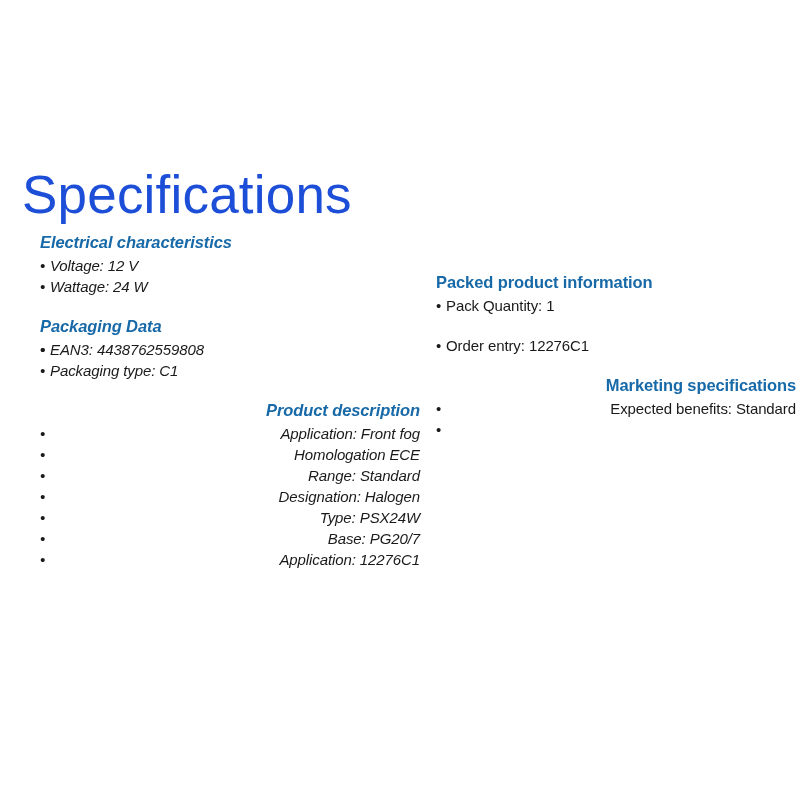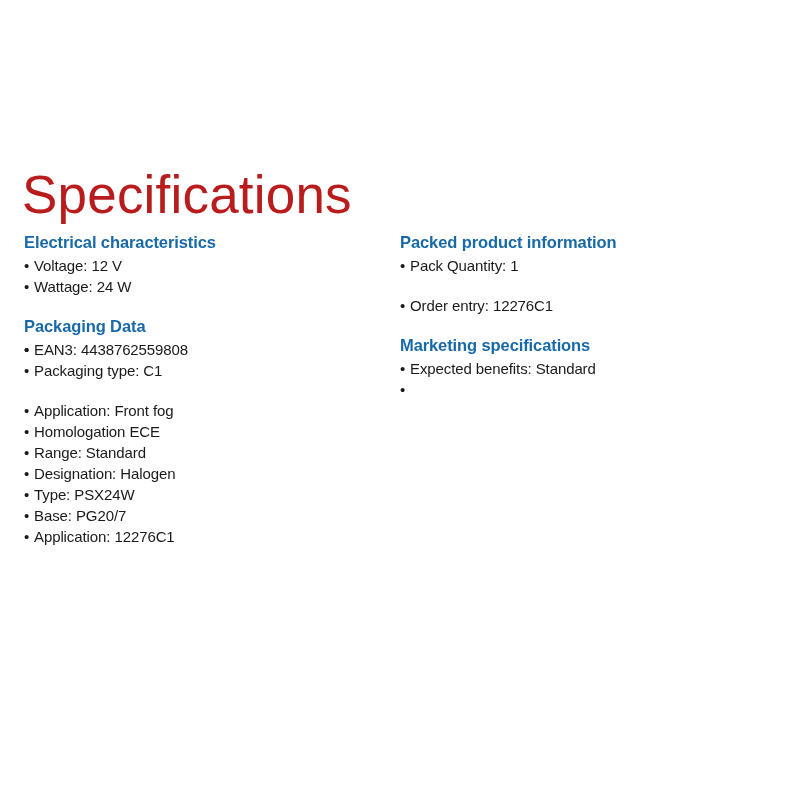--- a/index.html
+++ b/index.html
@@ -21,46 +21,49 @@
     box-sizing: border-box;
   }
   .page-title {
     position: absolute;
     left: 22px;
     top: 128px;
     font-size: 53px;
     line-height: 62px;
     font-weight: 300;
     letter-spacing: 0.2px;
-    color: #b91c1c;
+    color: #1d4ed8;
     white-space: nowrap;
   }
   .columns {
     position: absolute;
     left: 0;
     top: 232px;
     width: 800px;
   }
   .col {
     position: absolute;
     top: 0;
   }
   .col-left {
-    left: 24px;
+    left: 40px;
     width: 380px;
+    font-style: italic;
   }
   .col-right {
-    left: 400px;
+    left: 436px;
     width: 360px;
+    margin-top: 40px;
   }
   .spec-block {
     margin-bottom: 19px;
   }
   .spec-block:last-child {
     margin-bottom: 0;
+    text-align: right;
   }
   .block-heading {
     color: #1769a8;
     font-size: 16.5px;
     line-height: 21px;
     font-weight: bold;
     letter-spacing: -0.1px;
     margin: 0 0 2px 0;
     white-space: nowrap;
   }
@@ -106,20 +109,21 @@
         </div>
         <div class="spec-block">
           <div class="block-heading">Packaging Data</div>
           <ul class="bullet-list">
             <li class="bullet-item"><span class="dot">•</span></li>
             <li class="bullet-item"><span class="dot">•</span><span>EAN3: 4438762559808</span></li>
             <li class="bullet-item"><span class="dot">•</span><span>Packaging type: C1</span></li>
           </ul>
         </div>
         <div class="spec-block">
+          <div class="block-heading">Product description</div>
           <ul class="bullet-list">
             <li class="bullet-item"><span class="dot">•</span><span>Application: Front fog</span></li>
             <li class="bullet-item"><span class="dot">•</span><span>Homologation ECE</span></li>
             <li class="bullet-item"><span class="dot">•</span><span>Range: Standard</span></li>
             <li class="bullet-item"><span class="dot">•</span><span>Designation: Halogen</span></li>
             <li class="bullet-item"><span class="dot">•</span><span>Type: PSX24W</span></li>
             <li class="bullet-item"><span class="dot">•</span><span>Base: PG20/7</span></li>
             <li class="bullet-item"><span class="dot">•</span><span>Application: 12276C1</span></li>
           </ul>
         </div>

